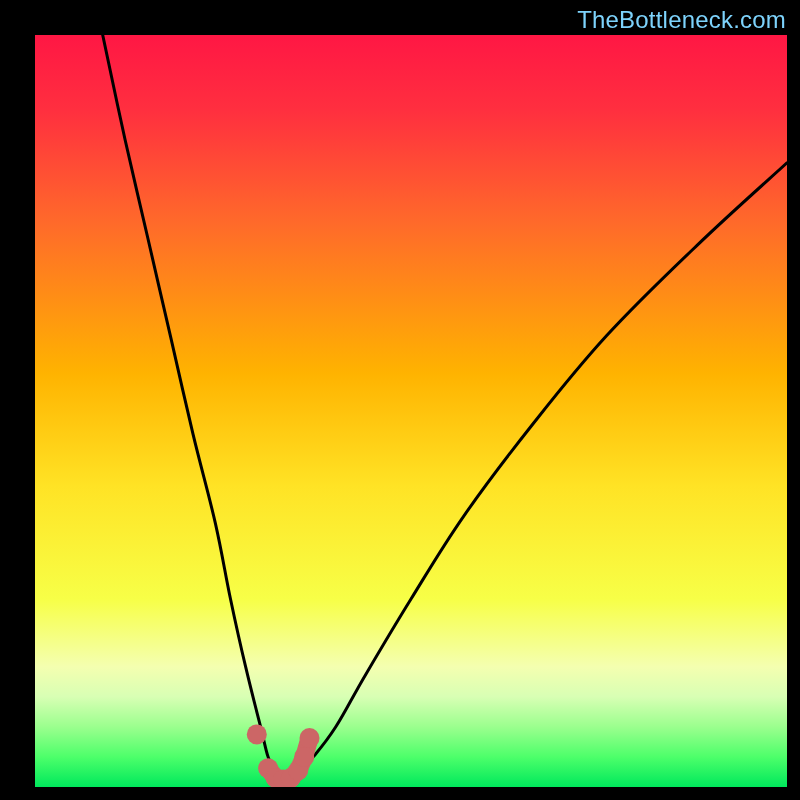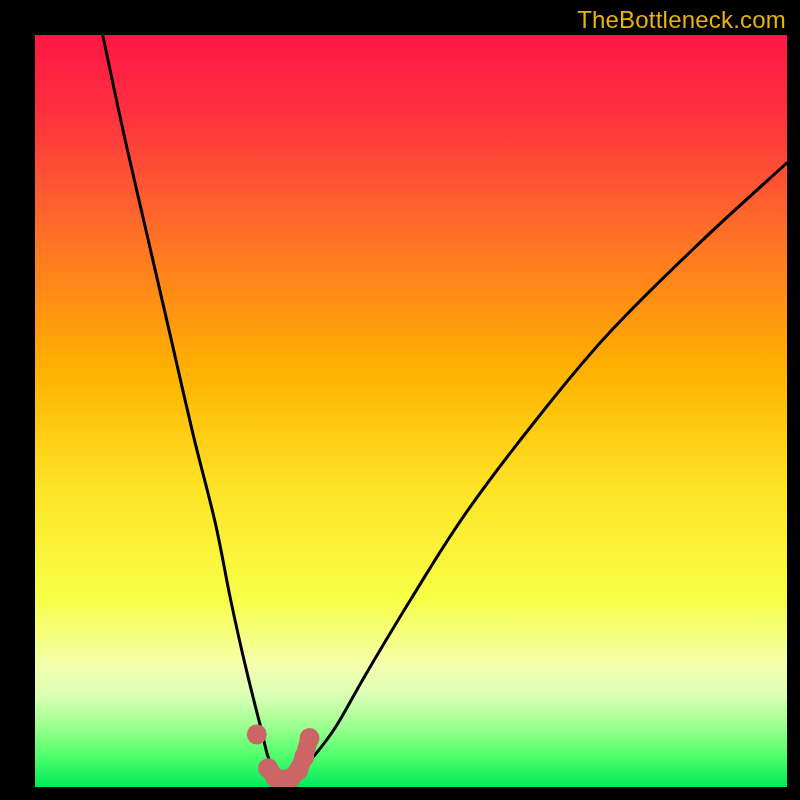--- a/index.html
+++ b/index.html
@@ -31,21 +31,21 @@
     position: absolute;
     left: 0;
     top: 0;
     width: 100%;
     height: 100%;
   }
   .watermark {
     position: absolute;
     top: 6px;
     right: 14px;
-    color: #eab308;
+    color: #7dd3fc;
     font-size: 24px;
     font-weight: 500;
     letter-spacing: 0.2px;
     user-select: none;
   }
   svg.curve {
     position: absolute;
     left: 0;
     top: 0;
     width: 100%;

